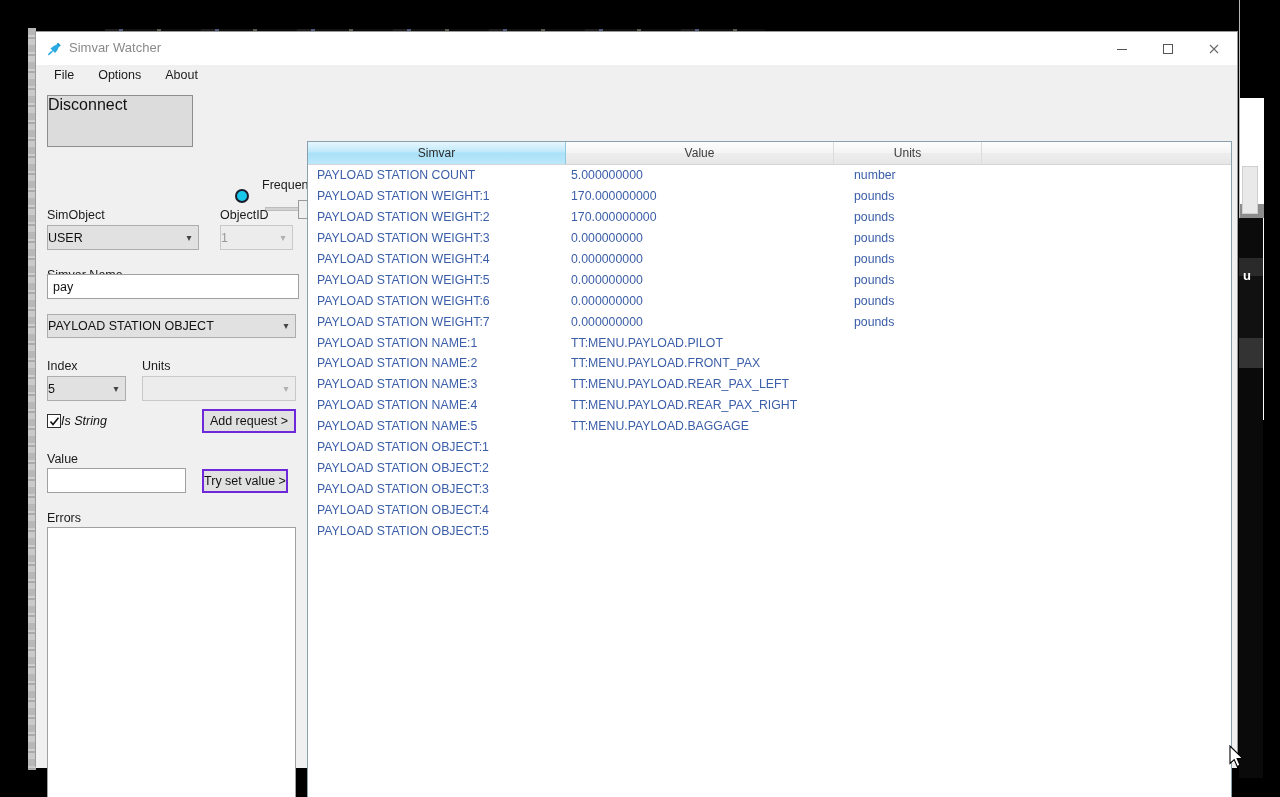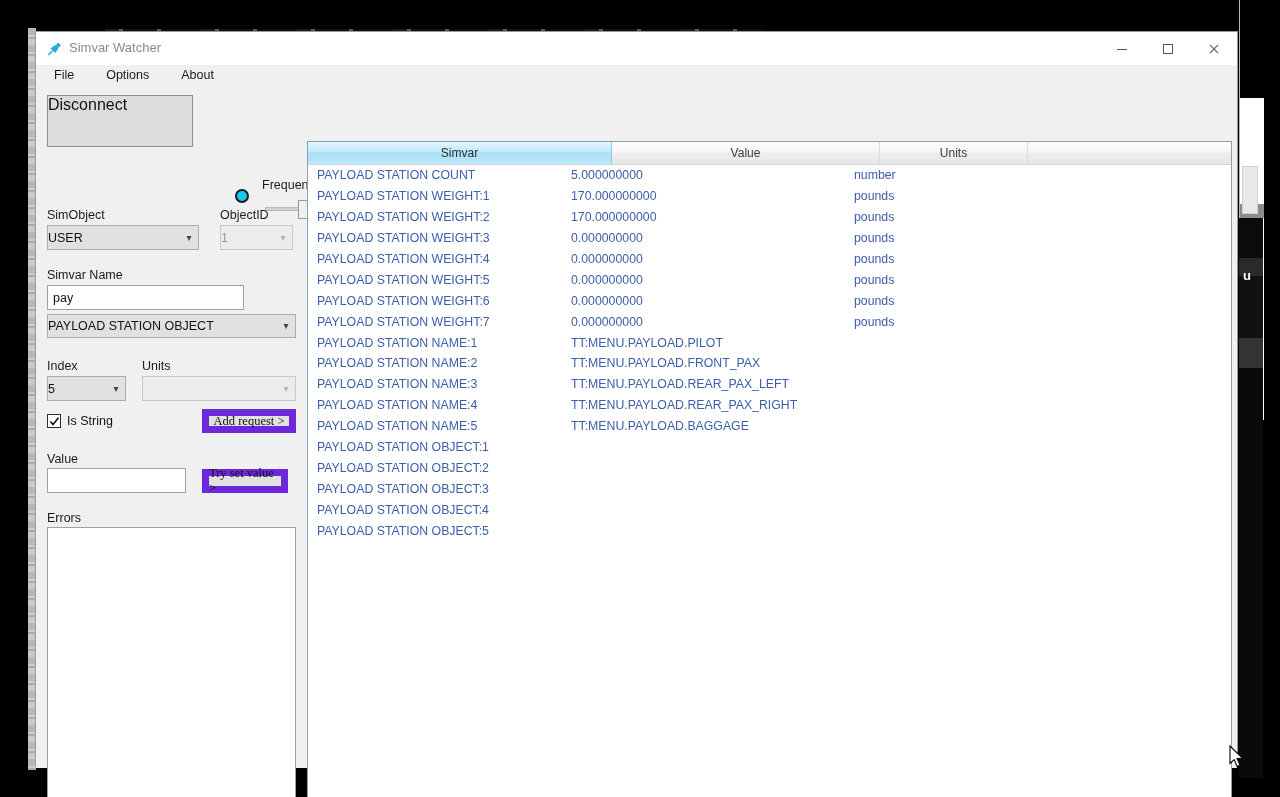--- a/index.html
+++ b/index.html
@@ -62,21 +62,21 @@
   .title-text{
     position:absolute;left:33px;top:8px;font-size:13px;color:#8a8a8a;
     font-family:"Liberation Sans",sans-serif;
   }
   .win-btns{position:absolute;right:0;top:0;height:33px;display:flex;}
   .win-btn{width:46px;height:33px;display:flex;align-items:center;justify-content:center;}
   .win-btn svg{display:block;}
 
   .menubar{
     height:19px;background:#f0f0f0;display:flex;align-items:center;
-    padding-left:8px;gap:12px;
+    padding-left:8px;gap:4px;
   }
   .menu-item{
     padding:2px 10px;font-size:12.5px;color:#1a1a1a;
     font-family:"Liberation Sans",sans-serif;
   }
 
   .body-area{position:relative;height:684px;background:#f0f0f0;}
 
   
   .left-panel{position:absolute;left:0;top:0;width:300px;height:684px;}
@@ -112,32 +112,32 @@
   .combo .carrow{width:18px;text-align:center;color:#444;font-size:10px;line-height:1;}
   .combo.disabled{background:#ececec;border-color:#c8c8c8;color:#9a9a9a;}
   .combo.disabled .carrow{color:#b0b0b0;}
 
   .textbox{
     position:absolute;background:#fff;border:1px solid #a0a0a0;box-sizing:border-box;
     font-size:12.5px;color:#111;display:flex;align-items:center;
   }
   .textbox span{padding-left:5px;}
 
-  .chk{position:absolute;left:47px;top:361px;display:flex;align-items:center;gap:6px;}
+  .chk{position:absolute;left:47px;top:361px;display:flex;align-items:center;font-style:italic;}
   .chk .box{
     width:14px;height:14px;background:#fff;border:1px solid #2d2d2d;box-sizing:border-box;
     position:relative;
   }
   .chk .box svg{position:absolute;left:1px;top:1px;}
   .chk .ctext{font-size:12.5px;color:#111;}
 
   .btn{
-    position:absolute;background:#e1e1e1;border:7px solid #6d28d9;box-sizing:border-box;
+    position:absolute;background:#e1e1e1;border:2px solid #6d28d9;box-sizing:border-box;
     font-size:12.5px;color:#111;display:flex;align-items:center;justify-content:center;
-    cursor:default;font-family:Liberation Serif, serif;
+    cursor:default;font-family:Liberation Sans, sans-serif;
   }
 
   .errbox{
     position:absolute;left:47px;top:473px;width:247px;height:280px;
     background:#fff;border:1px solid #a0a0a0;box-sizing:border-box;
   }
 
   
   .table-wrap{
     position:absolute;left:271px;top:57px;width:925px;height:665px;
@@ -150,21 +150,21 @@
   }
   .th{
     display:flex;align-items:center;justify-content:center;
     font-size:12px;color:#3c3c3c;border-right:1px solid #dcdcdc;
     box-sizing:border-box;height:22px;
   }
   .th.sel{
     background:linear-gradient(to bottom,#e7f6fd 0%,#bfe9fa 45%,#a9e1f8 50%,#bce7fa 100%);
     border-right:1px solid #8fc8e0;color:#2b2b2b;
   }
-  .th-simvar{width:304px;text-align:right;}
+  .th-simvar{width:258px;text-align:right;}
   .th-value{width:268px;}
   .th-units{width:148px;}
   .th-rest{flex:1;border-right:0;}
 
   .trow{display:flex;height:20.9px;align-items:center;}
   .td{font-size:12.3px;color:#3b5ea8;box-sizing:border-box;white-space:nowrap;overflow:hidden;}
   .td-simvar{width:258px;padding-left:9px;}
   .td-value{width:268px;padding-left:5px;}
   .td-units{width:148px;padding-left:20px;}
 
@@ -242,21 +242,21 @@
         <div class="carrow">▾</div>
       </div>
 
       <div class="lbl" style="left:184px;top:124px;">ObjectID</div>
       <div class="combo disabled" style="left:184px;top:141px;width:73px;height:25px;">
         <div class="cval">1</div>
         <div class="carrow">▾</div>
       </div>
 
       <div class="lbl" style="left:11px;top:184px;">Simvar Name</div>
-      <div class="textbox" style="left:11px;top:201px;width:197px;height:25px;">
+      <div class="textbox" style="left:11px;top:190px;width:252px;height:25px;">
         <span>pay</span>
       </div>
       <div class="combo" style="left:11px;top:230px;width:249px;height:24px;">
         <div class="cval">PAYLOAD STATION OBJECT</div>
         <div class="carrow">▾</div>
       </div>
 
       <div class="lbl" style="left:11px;top:275px;">Index</div>
       <div class="combo" style="left:11px;top:292px;width:79px;height:25px;">
         <div class="cval">5</div>

